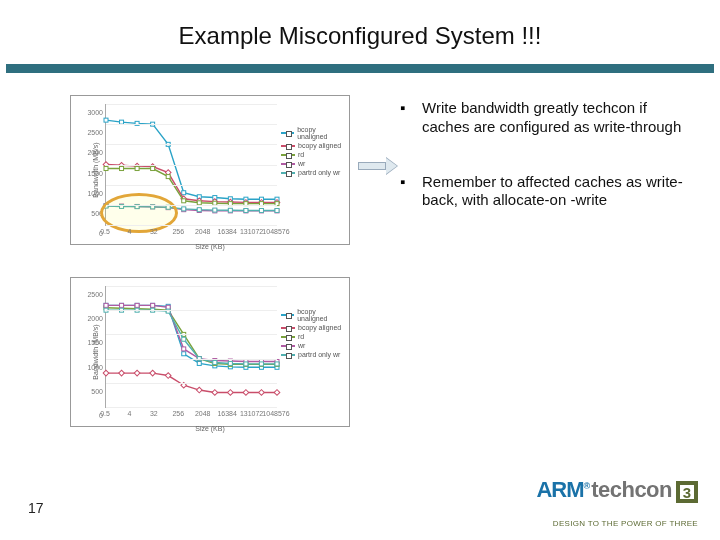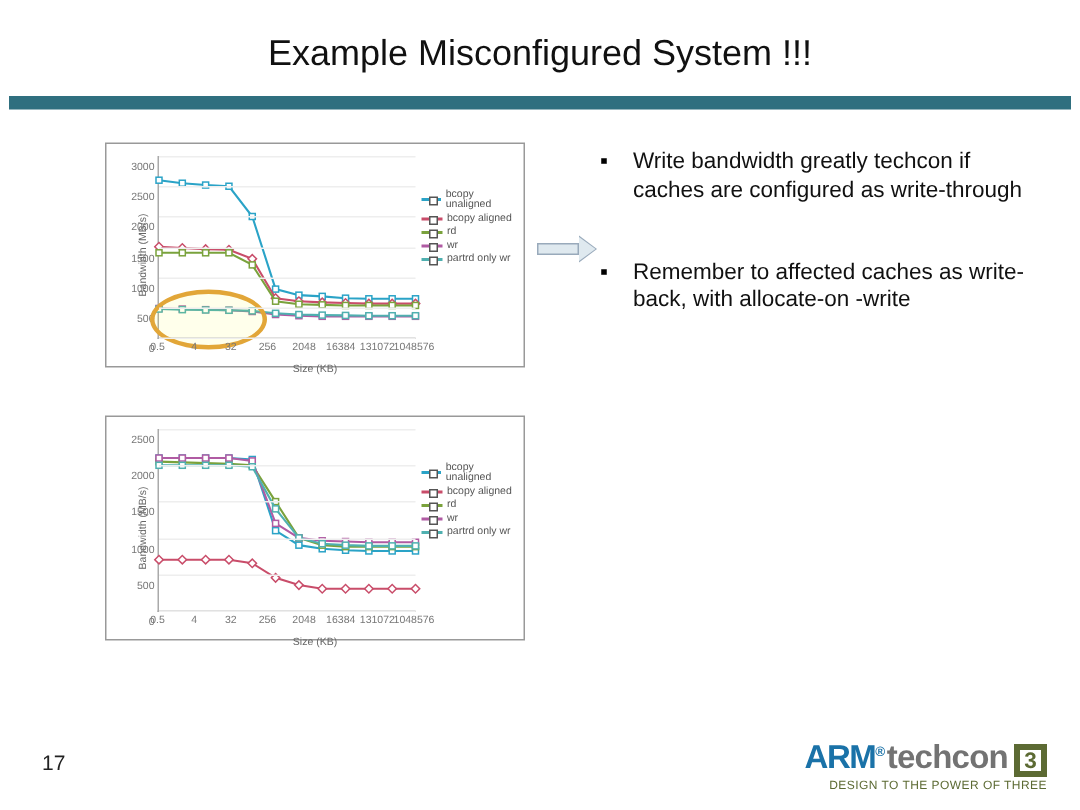--- a/index.html
+++ b/index.html
@@ -97,21 +97,21 @@
   }
   .footer-logo .row { display: flex; align-items: flex-end; gap: 2px; margin-left: 38px; }
   .arm { color: #1a72a8; font-weight: bold; font-size: 22px; letter-spacing: -1px; }
   .arm .reg { font-size: 9px; vertical-align: super; }
   .techcon { color: #737373; font-weight: 600; font-size: 22px; letter-spacing: -0.5px; }
   .three {
     display: inline-block; width: 22px; height: 22px; border: 4px solid #5c6a33;
     color: #5c6a33; font-size: 15px; font-weight: bold; text-align: center; line-height: 16px;
     margin-left: 2px;
   }
-  .tagline { color: #5c6a33; font-size: 8px; letter-spacing: 0.3px; margin-top: 1px; text-align: center; }
+  .tagline { color: #5c6a33; font-size: 8px; letter-spacing: 0.3px; margin-top: 16px; text-align: center; }
 </style>
 </head>
 <body>
 
 <div class="title">Example Misconfigured System !!!</div>
 <div class="hr-bar"></div>
 
 <div class="content">
 
   <div class="chart chart1">

